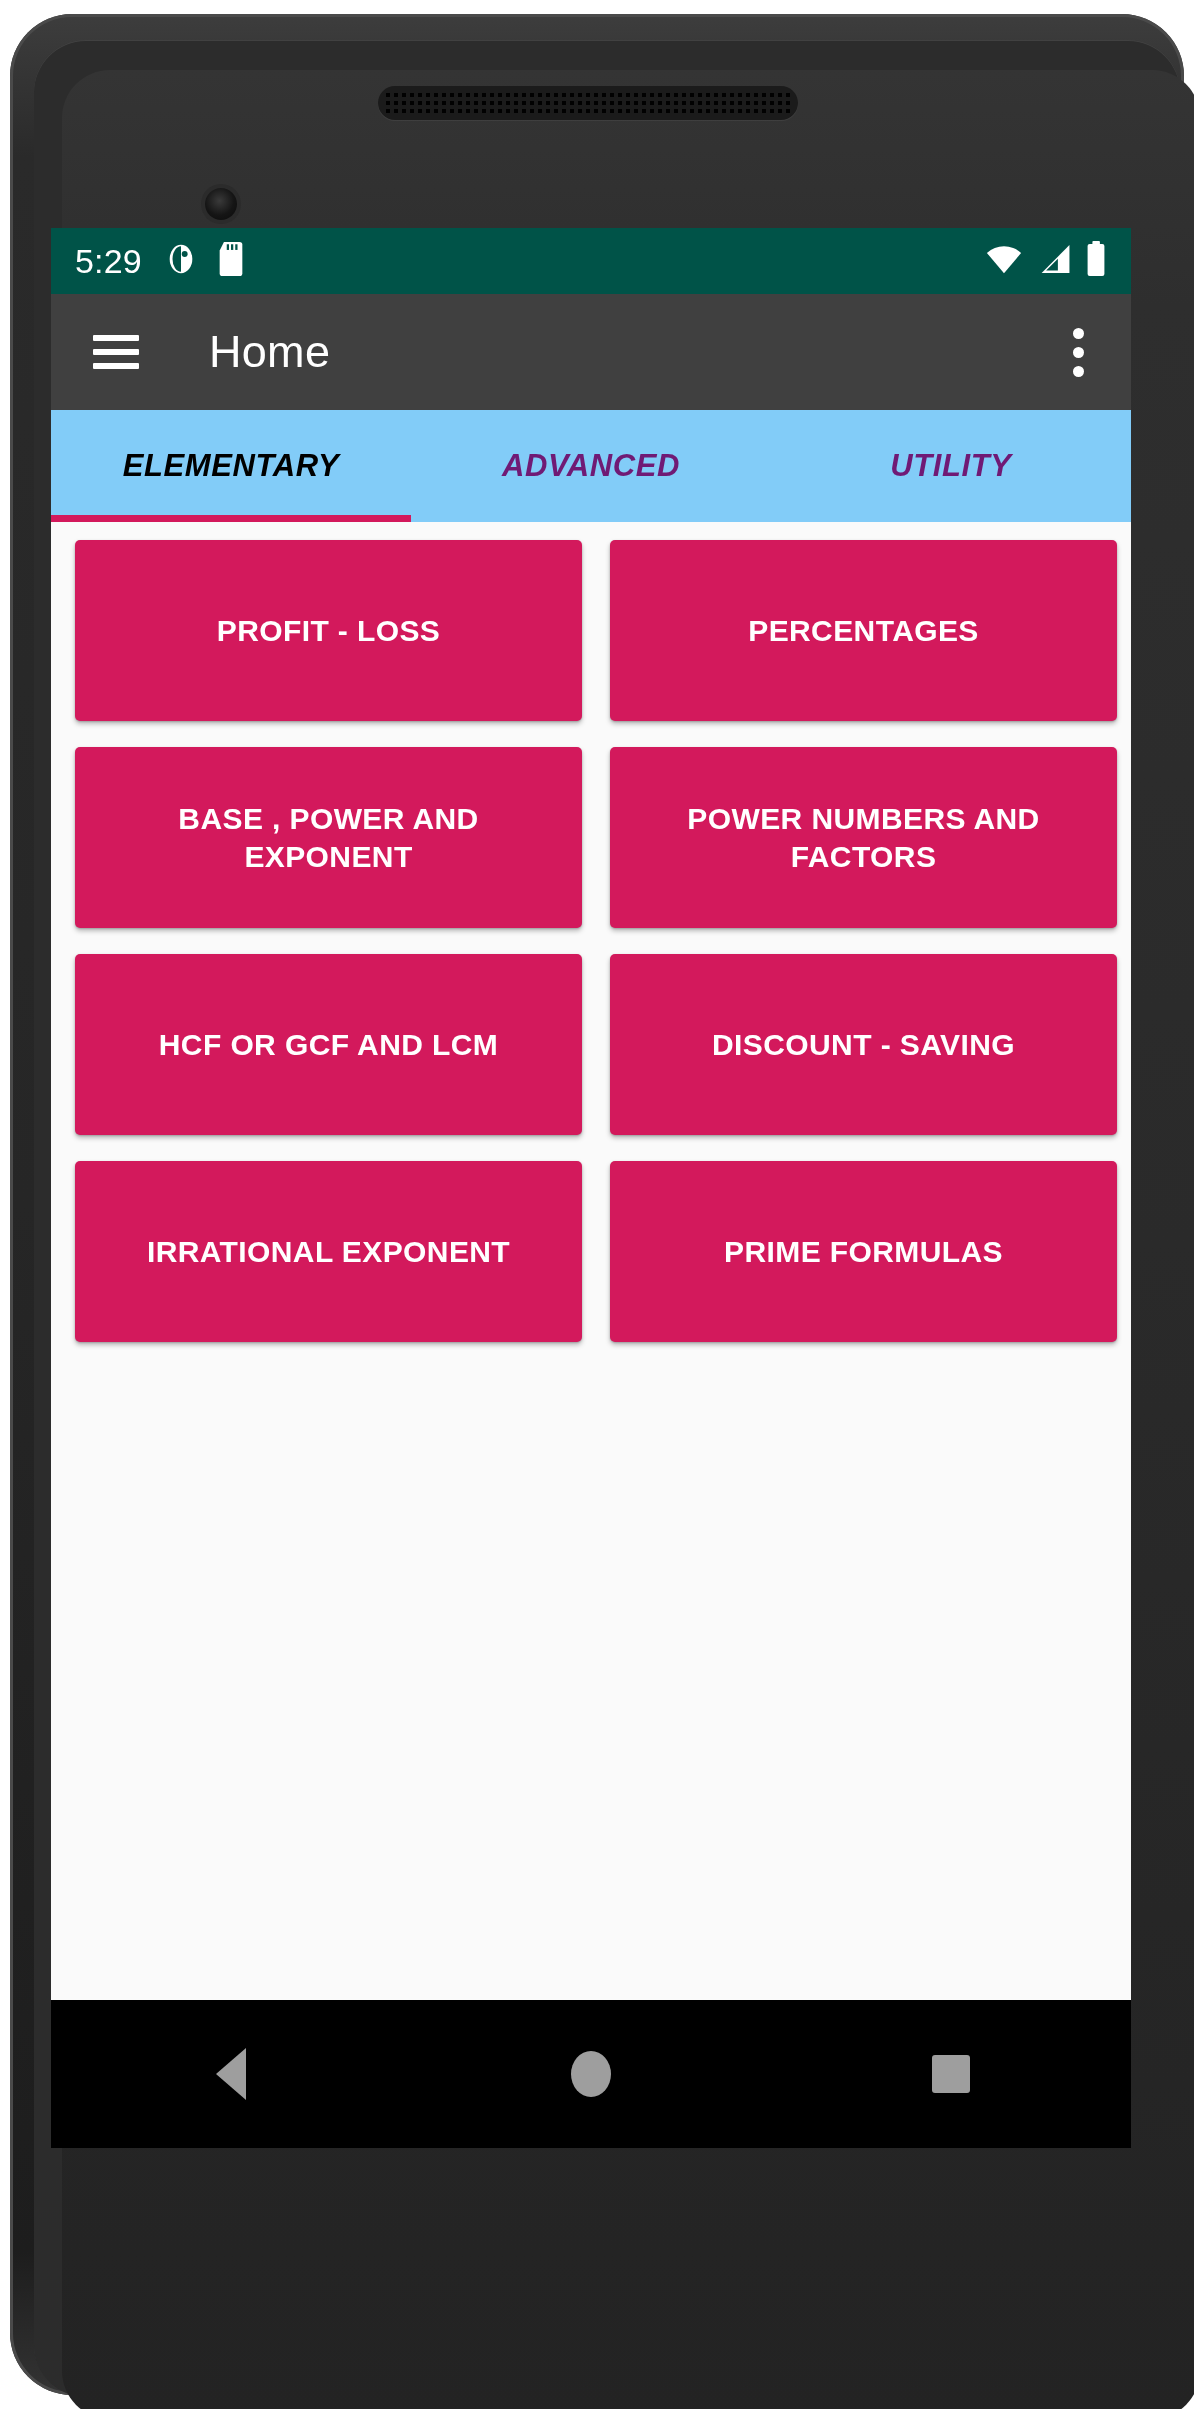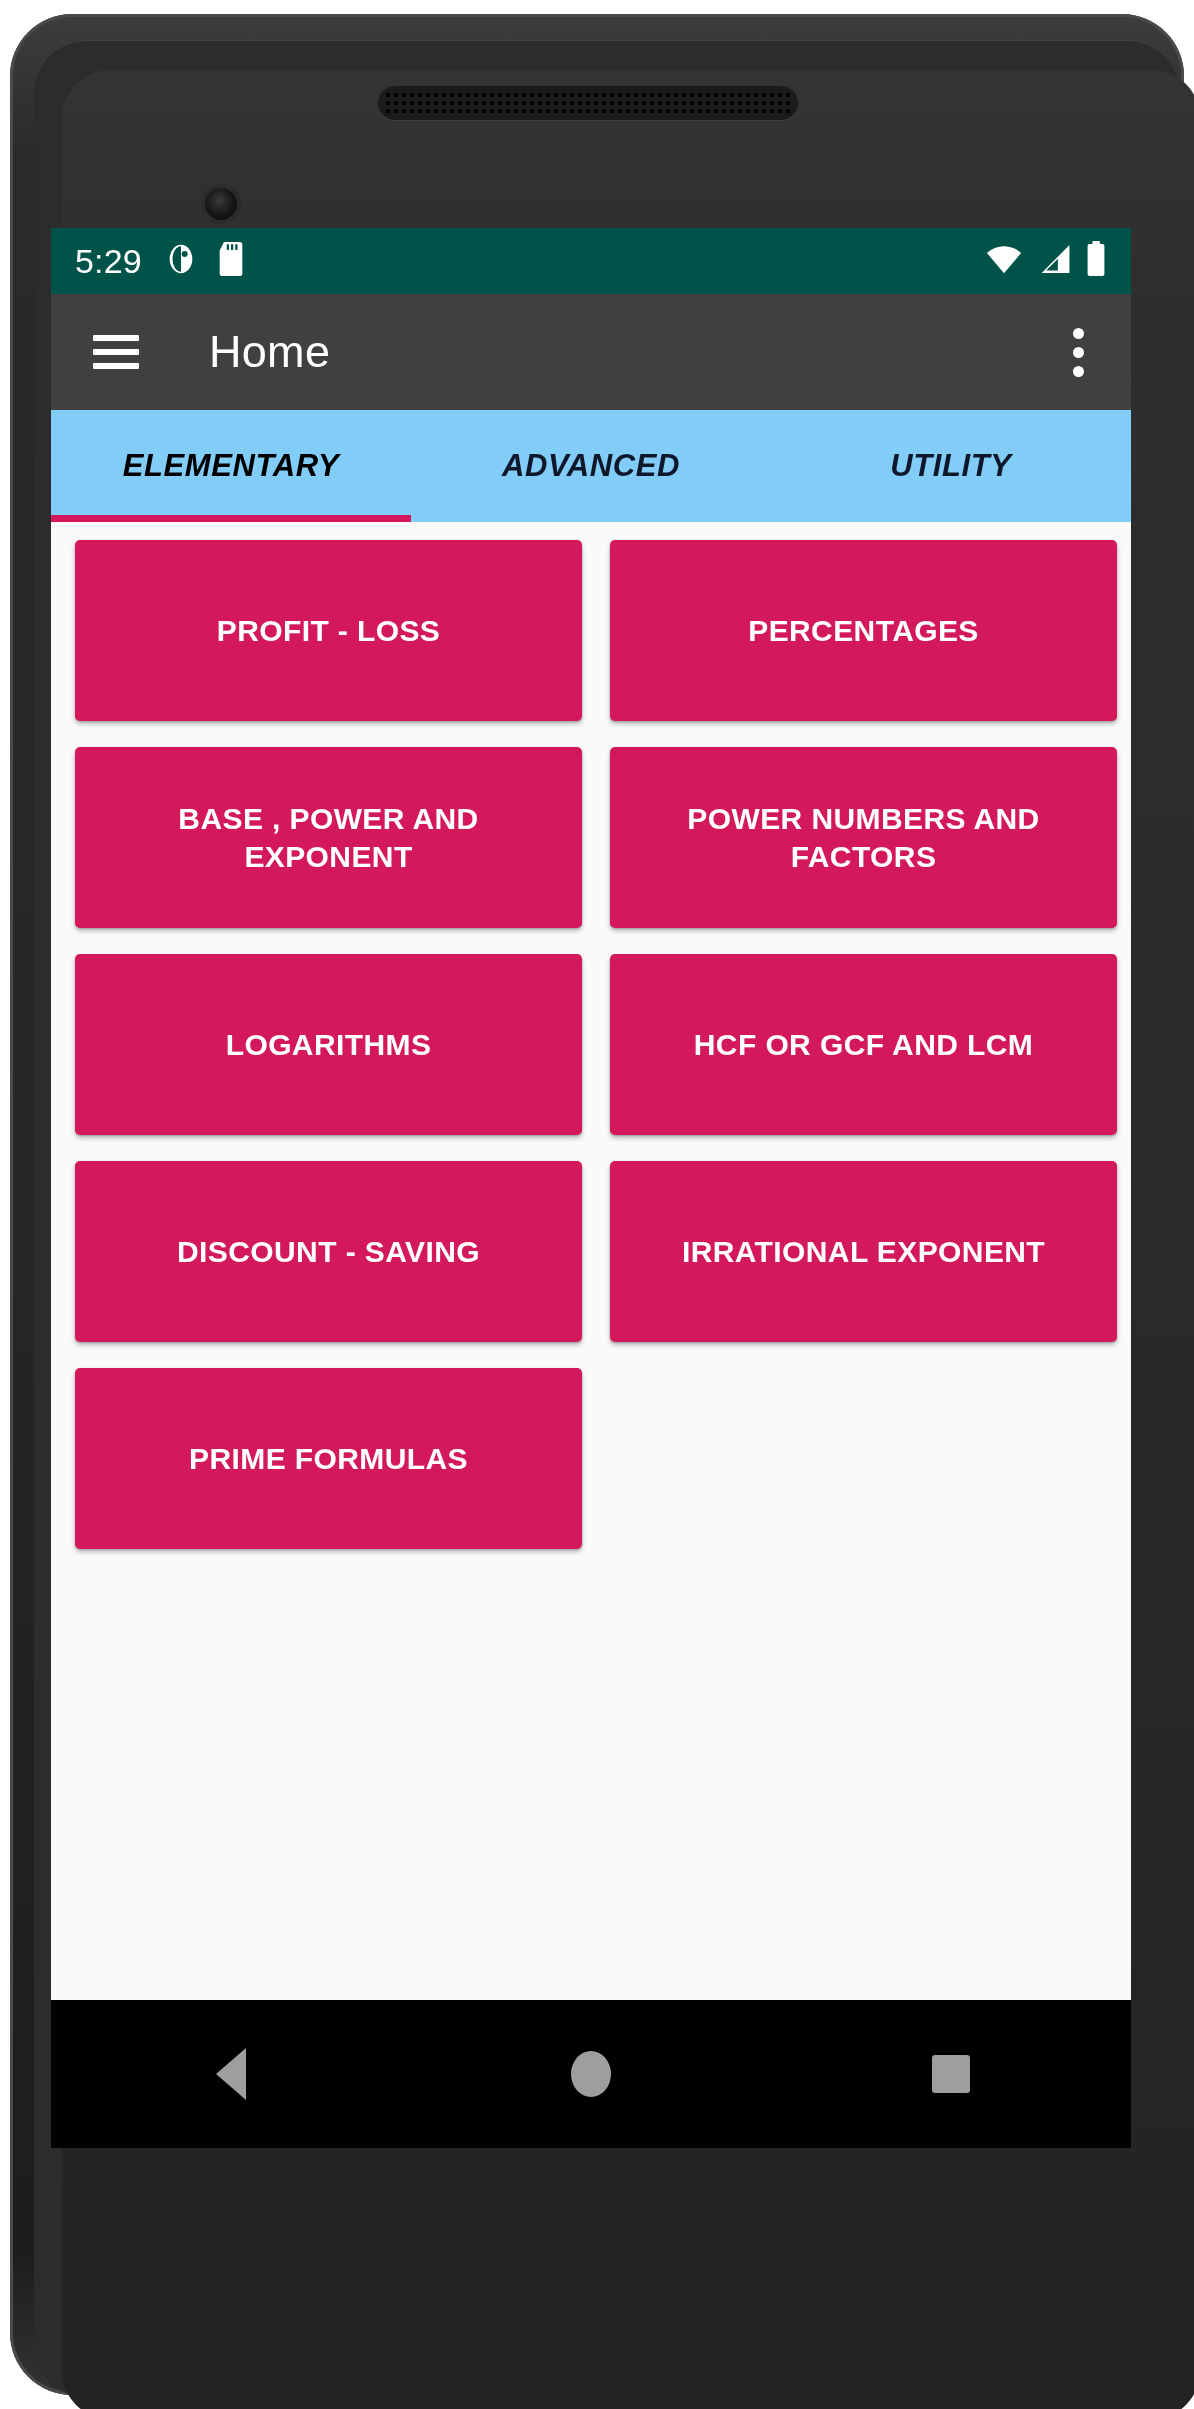--- a/index.html
+++ b/index.html
@@ -182,21 +182,21 @@
     font-style: italic;
   }
   .tab {
     flex: 1;
     display: flex;
     align-items: center;
     justify-content: center;
     font-size: 31px;
     font-weight: bold;
     letter-spacing: 0.6px;
-    color: #0f172a;
+    color: #701a75;
     cursor: pointer;
     position: relative;
   }
   .tab.active { color: #000000; }
   .tab.active .tab-indicator {
     position: absolute;
     left: 0; right: 0;
     bottom: 0;
     height: 7px;
     background: #D3195C;
@@ -347,21 +347,20 @@
         <span>UTILITY</span>
       </div>
     </div>
 
     <div class="content">
       <div class="grid">
         <div class="topic-card">PROFIT - LOSS</div>
         <div class="topic-card">PERCENTAGES</div>
         <div class="topic-card">BASE , POWER AND EXPONENT</div>
         <div class="topic-card">POWER NUMBERS AND FACTORS</div>
-        <div class="topic-card">LOGARITHMS</div>
         <div class="topic-card">HCF OR GCF AND LCM</div>
         <div class="topic-card">DISCOUNT - SAVING</div>
         <div class="topic-card">IRRATIONAL EXPONENT</div>
         <div class="topic-card">PRIME FORMULAS</div>
       </div>
     </div>
 
     <div class="nav-bar">
       <div class="nav-btn">
         <span class="nav-back"></span>

